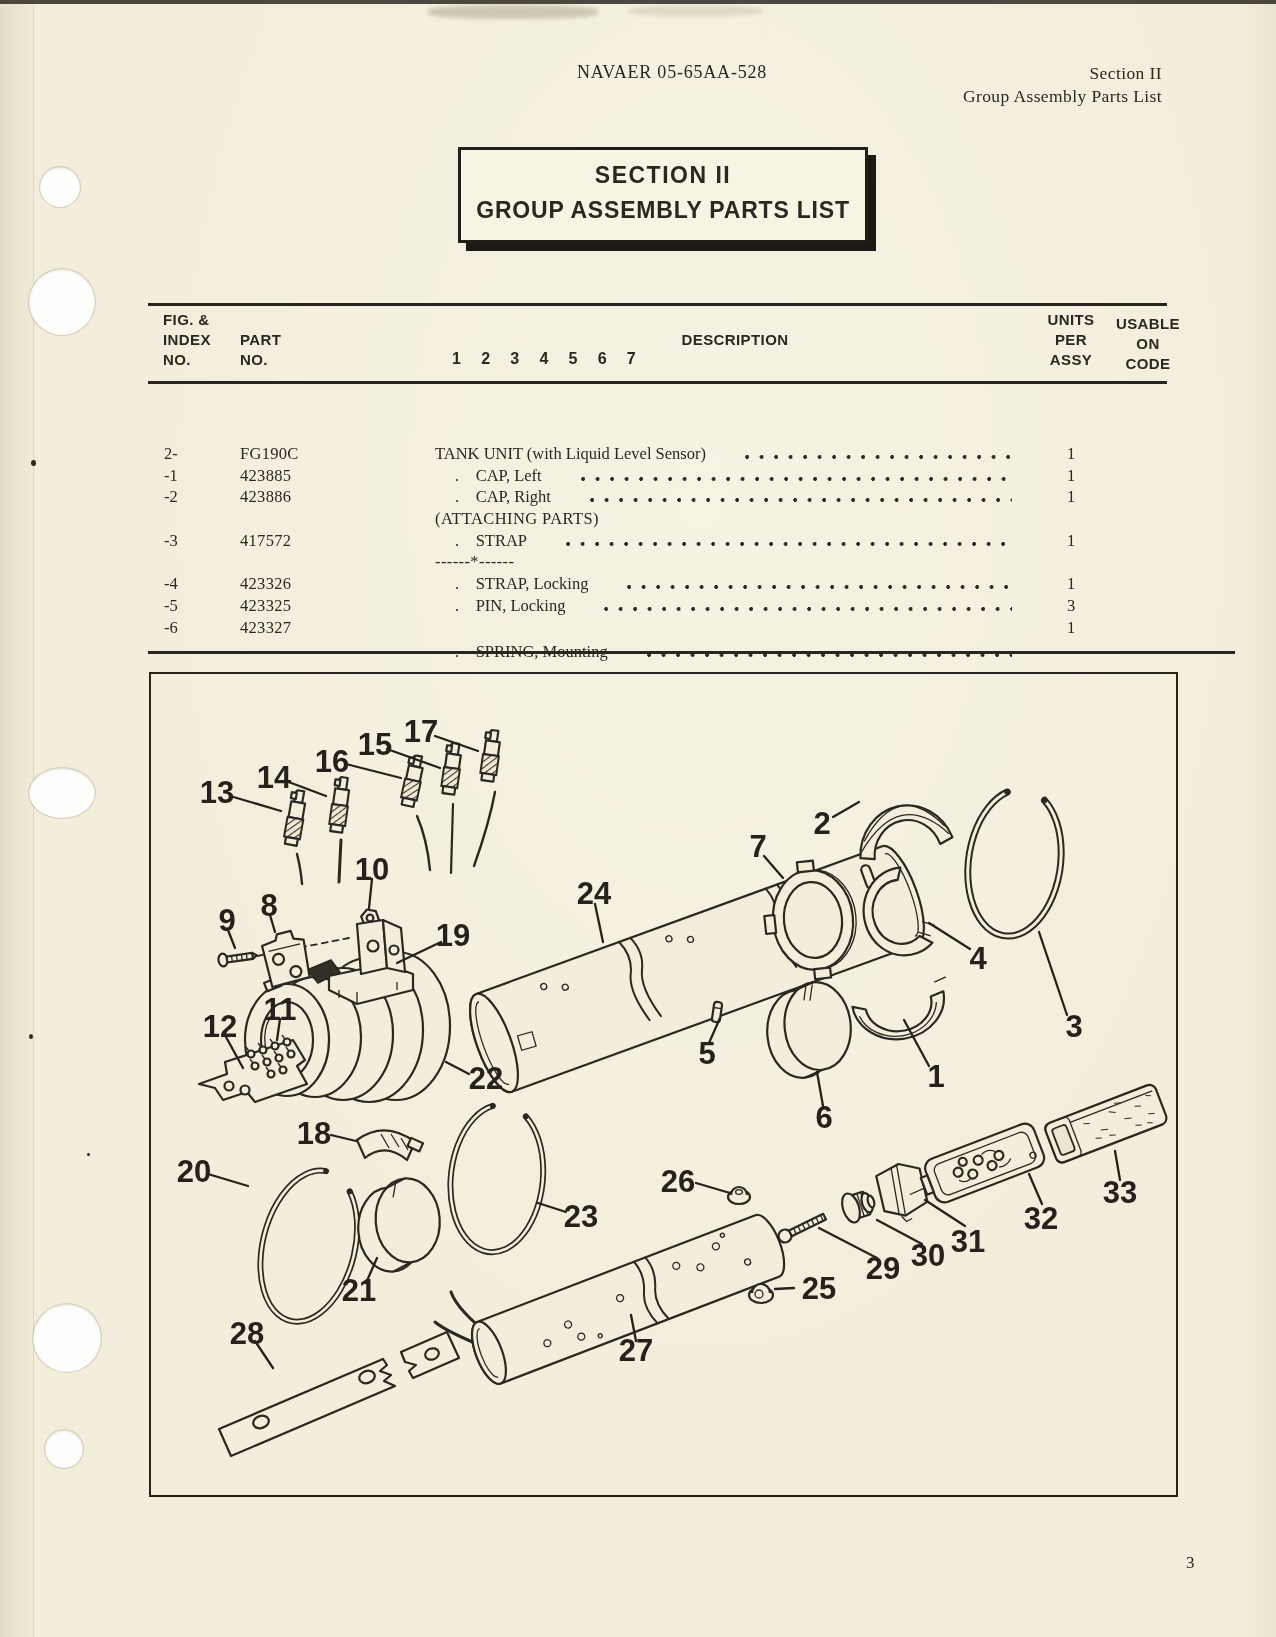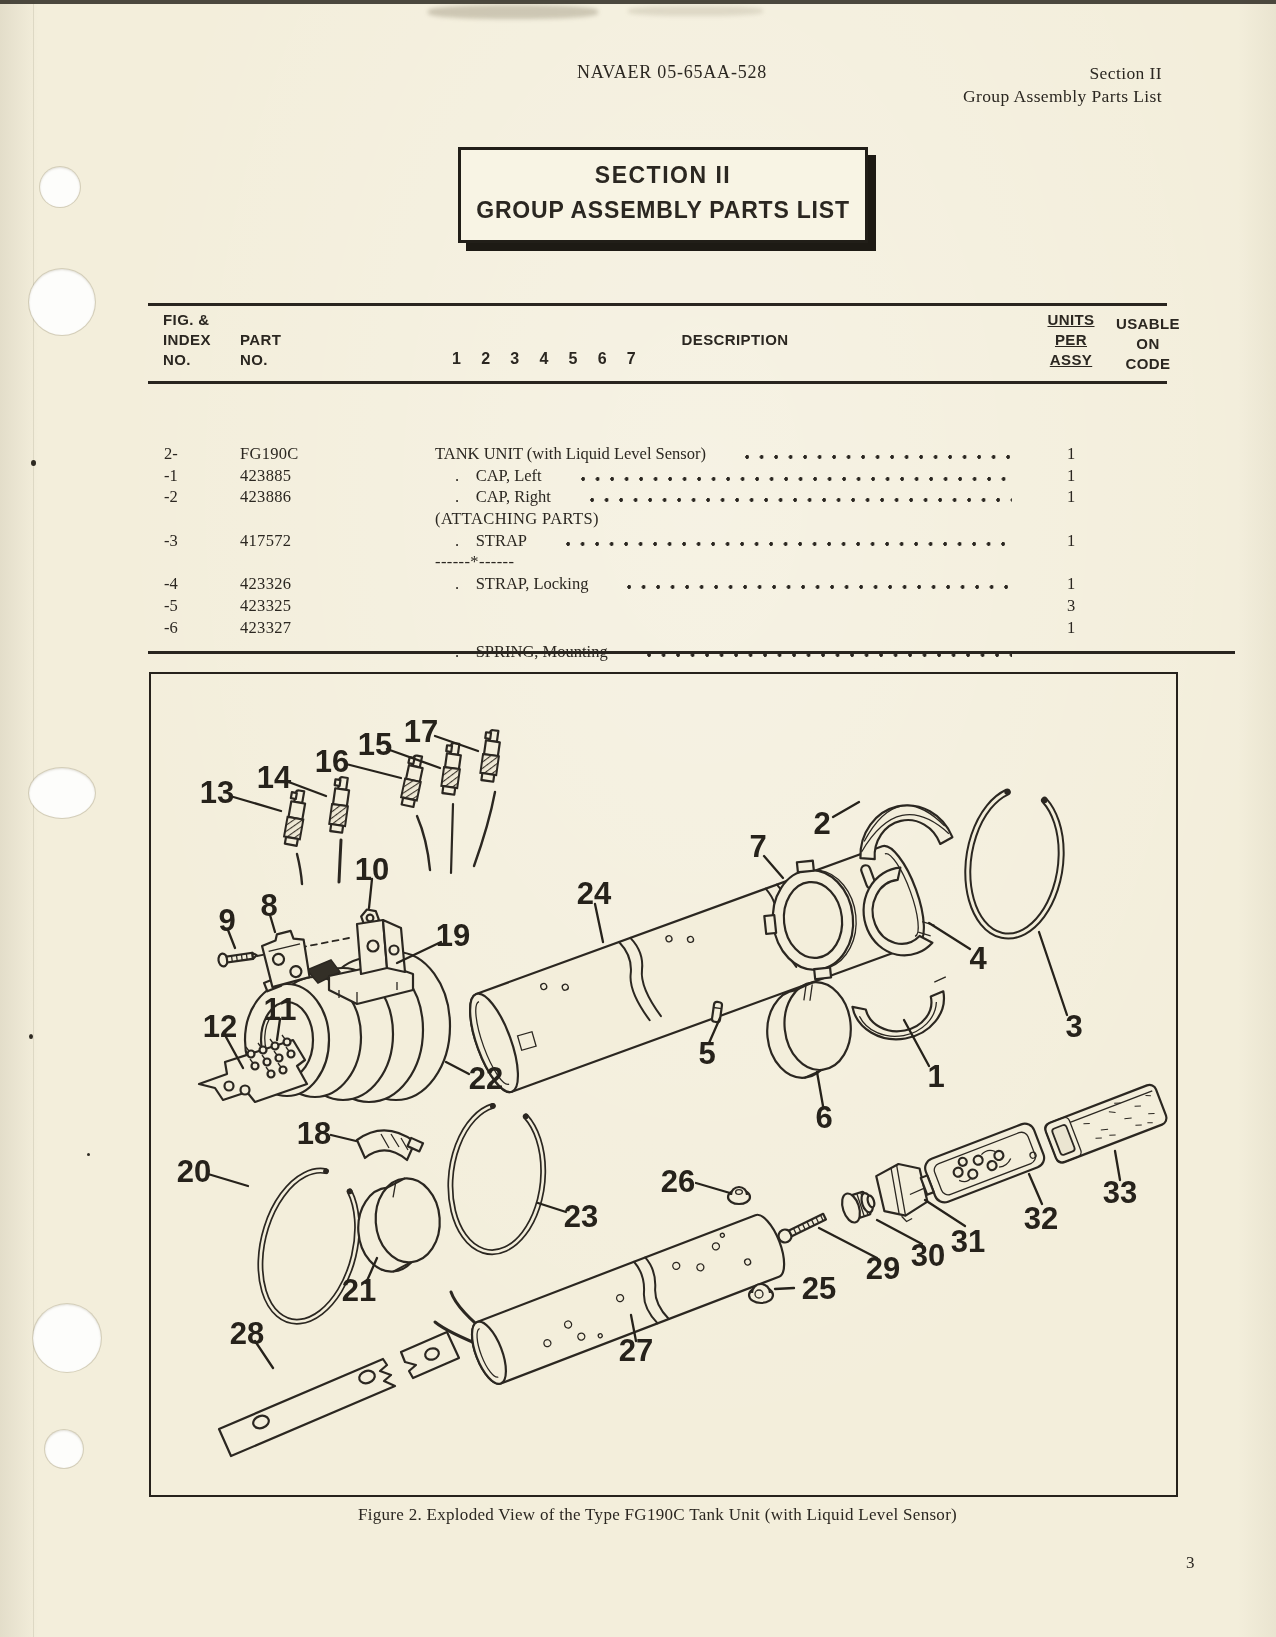--- a/index.html
+++ b/index.html
@@ -32,21 +32,21 @@
   
   .rule{position:absolute;background:#29251f;height:2.6px;}
   #rule-top{left:148px;top:303px;width:1019px;}
   #rule-mid{left:148px;top:381px;width:1019px;}
   #rule-bottom{left:148px;top:651px;width:1087px;}
   .th{position:absolute;font:bold 15px "Liberation Sans",sans-serif;letter-spacing:.4px;line-height:20px;}
   #th-fig{left:163px;top:310px;}
   #th-part{left:240px;top:330px;}
   #th-desc{left:600px;top:330px;width:270px;text-align:center;}
   #th-levels{left:452px;top:350px;font:bold 16px "Liberation Sans",sans-serif;word-spacing:15px;}
-  #th-units{left:1022px;top:310px;width:98px;text-align:center;text-decoration:underline;}
+  #th-units{left:1022px;top:310px;width:98px;text-align:center;}
   #th-usable{left:1100px;top:314px;width:96px;text-align:center;}
   #tbl-subtitle{position:absolute;left:148px;top:405px;width:1019px;text-align:center;
                 font-size:17px;letter-spacing:.6px;}
   #rows{position:absolute;left:148px;top:444px;width:1019px;}
   .t-row{position:relative;height:21.7px;font-size:16.5px;}
   .c-fig{position:absolute;left:16px;}
   .c-part{position:absolute;left:92px;letter-spacing:.3px;}
   .c-desc{position:absolute;left:287px;right:145px;display:flex;align-items:baseline;gap:25px;}
   .d-name{white-space:pre;}
   .dots{flex:1 1 auto;height:9px;align-self:flex-end;margin:0 10px 3px 14px;
@@ -169,20 +169,24 @@
         <span class="c-part">423326</span>
         <span class="c-desc">
           <span class="d-name" style="padding-left: 20px;">.  STRAP, Locking</span>
           <span class="dots"></span>
         </span>
         <span class="c-units">1</span>
       </div>
       <div class="t-row">
         <span class="c-fig">-5</span>
         <span class="c-part">423325</span>
+        <span class="c-desc">
+          <span class="d-name" style="padding-left: 20px;">.  PIN, Locking</span>
+          <span class="dots"></span>
+        </span>
         <span class="c-units">3</span>
       </div>
       <div class="t-row">
         <span class="c-fig">-6</span>
         <span class="c-part">423327</span>
         <span class="c-desc">
           <span class="d-name" style="padding-left: 20px; margin-top: 24px;">.  SPRING, Mounting</span>
           <span class="dots"></span>
         </span>
         <span class="c-units">1</span>
@@ -526,15 +530,14 @@
           <text x="96" y="659" text-anchor="middle" dy="0.36em" class="callout-num">28</text>
           <text x="732" y="594" text-anchor="middle" dy="0.36em" class="callout-num">29</text>
           <text x="777" y="581" text-anchor="middle" dy="0.36em" class="callout-num">30</text>
           <text x="817" y="567" text-anchor="middle" dy="0.36em" class="callout-num">31</text>
           <text x="890" y="544" text-anchor="middle" dy="0.36em" class="callout-num">32</text>
           <text x="969" y="518" text-anchor="middle" dy="0.36em" class="callout-num">33</text>
         </g>
     </svg>
   </div>
 
-  <div id="caption">Figure 2.  Exploded View of the Type FG190C Tank Unit (with Liquid Level Sensor)</div>
   <div id="page-num">3</div>
 </div>
 
 </body></html>

